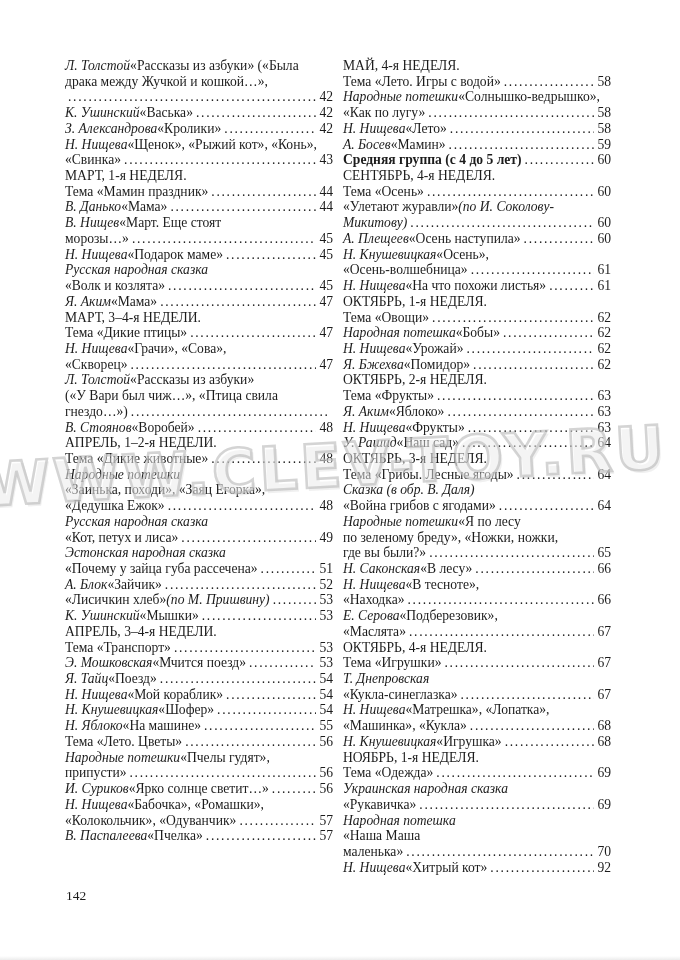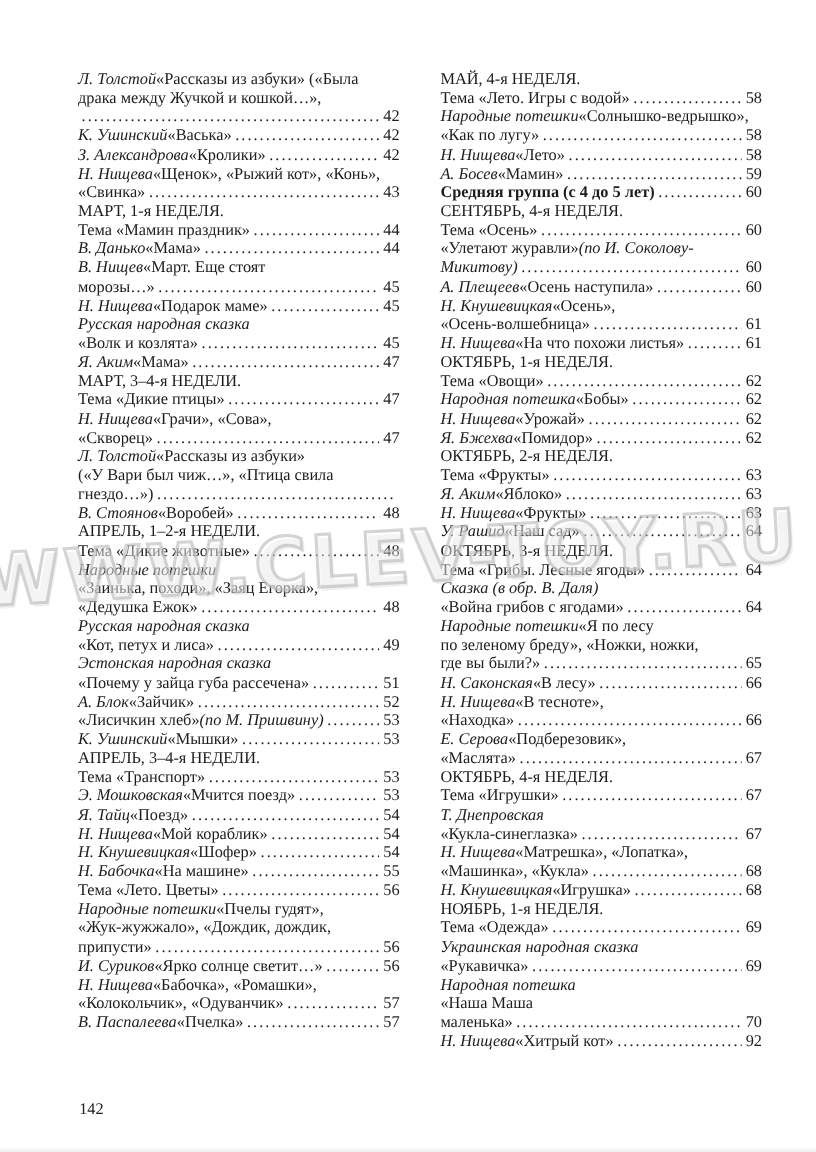--- a/index.html
+++ b/index.html
@@ -2,36 +2,36 @@
 <html><head>
 <meta charset="utf-8">
 <style>
   html,body{margin:0;padding:0;}
   body{
     width:680px;height:960px;background:#ffffff;
     font-family:"Liberation Serif","DejaVu Serif",serif;
     color:#1c1c1c;overflow:hidden;
   }
   .sheet{position:relative;width:680px;height:960px;background:#ffffff;overflow:hidden;}
-  .columns{position:absolute;top:58px;left:65px;display:flex;gap:34px;}
+  .columns{position:absolute;top:58px;left:65px;display:flex;gap:10px;}
   .col{width:268px;}
   .line{
     display:flex;align-items:baseline;
     font-size:13.6px;line-height:15.72px;white-space:nowrap;
   }
   .seg{flex:0 0 auto;}
   .seg.it{font-style:italic;}
   .seg.bd{font-weight:bold;}
   .dots{
     flex:1 1 auto;overflow:hidden;white-space:nowrap;
     letter-spacing:1.7px;margin-left:3px;min-width:8px;
   }
   .pg{flex:0 0 auto;margin-left:3px;}
   .folio{
-    position:absolute;left:66px;top:916px;
+    position:absolute;left:66px;top:888px;
     font-size:13.5px;line-height:16px;
   }
   .watermark{
     position:absolute;left:-16px;top:450px;width:730px;
     font-family:"DejaVu Sans","Liberation Sans",sans-serif;
     font-weight:bold;font-size:60px;letter-spacing:3px;
     transform:rotate(-3.2deg);transform-origin:left center;
     color:rgba(255,255,255,0.30);
     -webkit-text-stroke:2.6px rgba(186,186,186,0.62);
     text-shadow:2px 3px 0 rgba(205,205,205,0.30);
@@ -237,36 +237,33 @@
           <span class="dots">............................................................................................................................................</span>
           <span class="pg">54</span>
         </div>
         <div class="line">
           <span class="seg it">Н. Кнушевицкая</span>
           <span class="seg"> «Шофер»</span>
           <span class="dots">............................................................................................................................................</span>
           <span class="pg">54</span>
         </div>
         <div class="line">
-          <span class="seg it">Н. Бабочка</span>
+          <span class="seg it">Н. Яблоко</span>
           <span class="seg"> «На машине»</span>
           <span class="dots">............................................................................................................................................</span>
           <span class="pg">55</span>
         </div>
         <div class="line">
           <span class="seg">Тема «Лето. Цветы»</span>
           <span class="dots">............................................................................................................................................</span>
           <span class="pg">56</span>
         </div>
         <div class="line">
           <span class="seg it">Народные потешки</span>
           <span class="seg"> «Пчелы гудят»,</span>
-        </div>
-        <div class="line">
-          <span class="seg">«Жук-жужжало», «Дождик, дождик,</span>
         </div>
         <div class="line">
           <span class="seg">припусти»</span>
           <span class="dots">............................................................................................................................................</span>
           <span class="pg">56</span>
         </div>
         <div class="line">
           <span class="seg it">И. Суриков</span>
           <span class="seg"> «Ярко солнце светит…»</span>
           <span class="dots">............................................................................................................................................</span>

